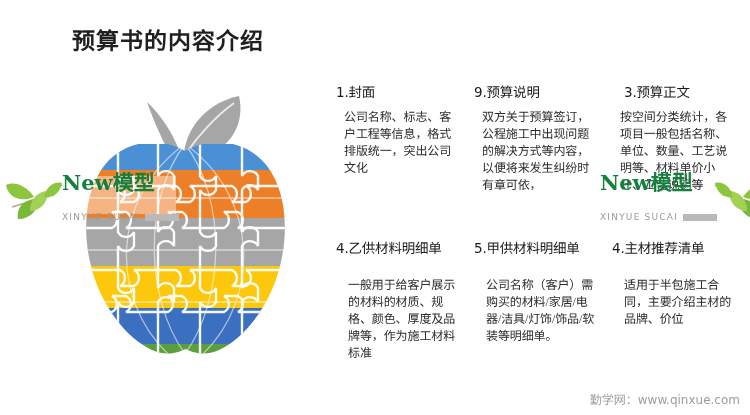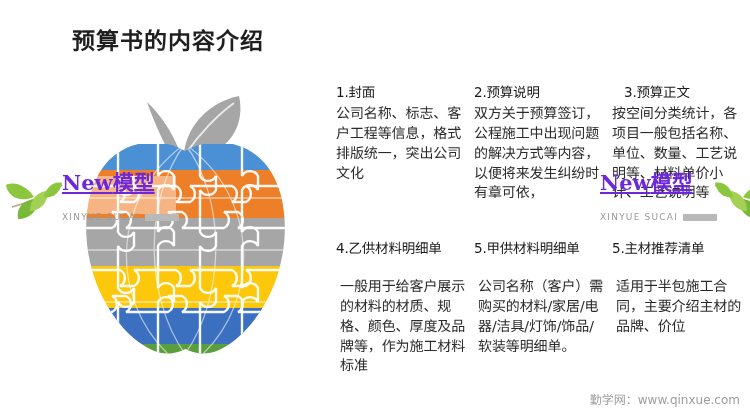--- a/index.html
+++ b/index.html
@@ -63,26 +63,27 @@
   .col-heading {
     font-size: 13.5px;
     font-weight: normal;
     color: #1a1a1a;
     line-height: 1.25;
     margin: 0 0 3px 0;
     letter-spacing: -0.2px;
     white-space: nowrap;
   }
   .col-body {
-    font-size: 14px;
+    font-size: 12px;
     color: #2b2b2b;
     line-height: 1.42;
-    margin: 0;
+    margin: 8px;
     letter-spacing: -0.1px;
     word-break: break-all;
+    font-family: Liberation Serif, serif;
   }
   .col-3 .col-heading { padding-left: 12px; }
 
   
   .row-bottom { margin-top: 6px; }
   .row-bottom .col-heading { margin-bottom: 20px; }
   .row-bottom .col-body { padding-left: 4px; }
 
   
   .watermark {
@@ -93,24 +94,23 @@
   }
   .wm-left  { left: 4px;   top: 172px; }
   .wm-right { left: 600px; top: 172px; }
 
   .wm-leaves { width: 62px; height: 48px; flex: none; }
   .wm-text { position: relative; margin-left: -4px; }
   .wm-main {
     font-family: "DejaVu Serif", "Liberation Serif", serif;
     font-size: 21px;
     font-weight: bold;
-    color: #6d28d9;
+    color: #15803d;
     line-height: 1;
     white-space: nowrap;
-    text-decoration: underline;
   }
   .wm-main .cn {
     font-family: "DejaVu Sans", "Liberation Sans", sans-serif;
   }
   .wm-sub {
     font-size: 9px;
     letter-spacing: 1.2px;
     color: #9a9a9a;
     margin-top: 18px;
     white-space: nowrap;
@@ -232,40 +232,40 @@
   </div>
 
   <div class="content">
 
     <div class="row row-top">
       <div class="col col-1">
         <p class="col-heading">1.封面</p>
         <p class="col-body">公司名称、标志、客户工程等信息，格式排版统一，突出公司文化</p>
       </div>
       <div class="col col-2">
-        <p class="col-heading">2.预算说明</p>
+        <p class="col-heading">9.预算说明</p>
         <p class="col-body">双方关于预算签订，公程施工中出现问题的解决方式等内容，以便将来发生纠纷时有章可依，</p>
       </div>
       <div class="col col-3">
         <p class="col-heading">3.预算正文</p>
         <p class="col-body">按空间分类统计，各项目一般包括名称、单位、数量、工艺说明等、材料单价小计、工艺说明等</p>
       </div>
     </div>
 
     <div class="row row-bottom">
       <div class="col col-4">
         <p class="col-heading">4.乙供材料明细单</p>
         <p class="col-body">一般用于给客户展示的材料的材质、规格、颜色、厚度及品牌等，作为施工材料标准</p>
       </div>
       <div class="col col-5">
         <p class="col-heading">5.甲供材料明细单</p>
         <p class="col-body">公司名称（客户）需购买的材料/家居/电器/洁具/灯饰/饰品/软装等明细单。</p>
       </div>
       <div class="col col-6">
-        <p class="col-heading">5.主材推荐清单</p>
+        <p class="col-heading">4.主材推荐清单</p>
         <p class="col-body">适用于半包施工合同，主要介绍主材的品牌、价位</p>
       </div>
     </div>
 
   </div>
 
   <div class="wm-band"></div>
 
   <div class="watermark wm-left">
     <svg class="wm-leaves" viewBox="0 0 62 48" xmlns="http://www.w3.org/2000/svg">

